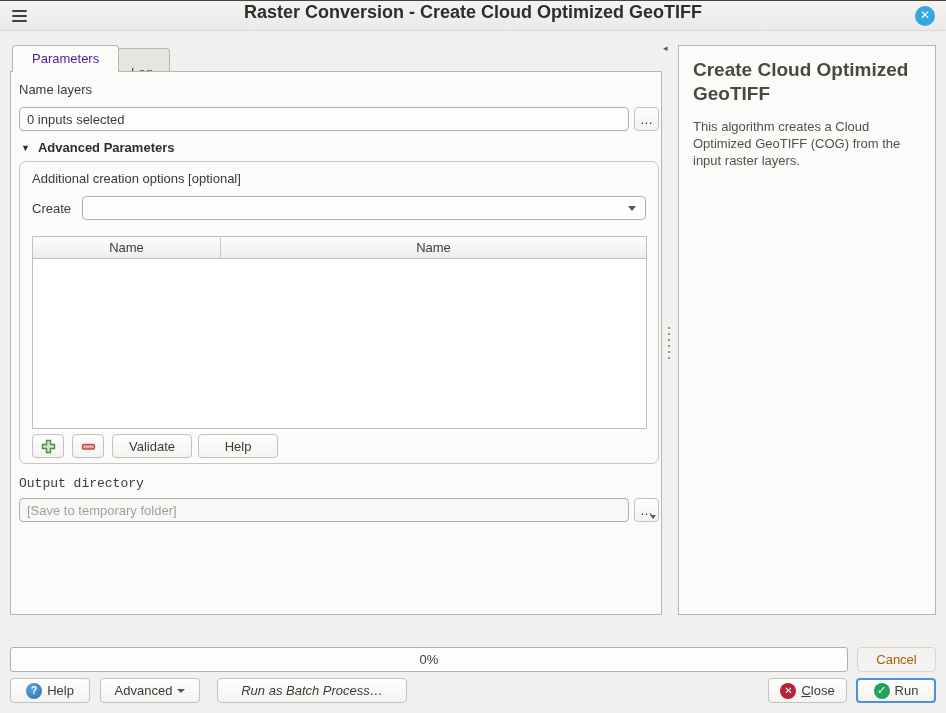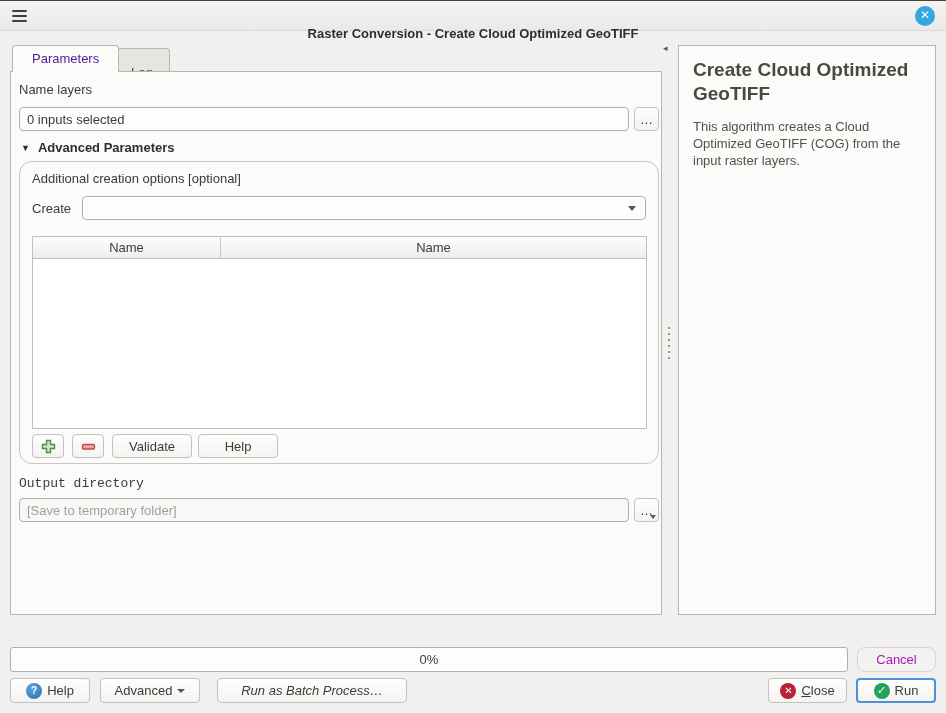--- a/index.html
+++ b/index.html
@@ -8,22 +8,22 @@
     font-family:"Liberation Sans","DejaVu Sans",sans-serif;
     font-size:13px; color:#3d3a37; background:#f1f0ee;
   }
   #window { position:relative; width:946px; height:713px; background:#f1f0ee; border-top:1px solid #454545; }
 
   
   .titlebar { position:absolute; left:0; top:1px; width:946px; height:29px;
     background:linear-gradient(#f4f3f1,#eceae8); border-bottom:1px solid #dcdad7; }
   .hamburger { position:absolute; left:12px; top:8px; width:15px; height:13px; cursor:pointer; }
   .hamburger span { display:block; height:2px; background:#42403d; margin-bottom:3px; border-radius:1px; }
-  .win-title { position:absolute; left:0; right:0; top:24px; text-align:center;
-    font-weight:bold; font-size:13px; color:#2f2d2a; }
+  .win-title { position:absolute; left:0; right:0; top:0; text-align:center;
+    font-weight:bold; font-size:18px; color:#2f2d2a; }
   .win-close { position:absolute; right:11px; top:4px; width:20px; height:20px; border-radius:50%;
     background:#35a6de; color:#fff; text-align:center; line-height:19px; font-size:12px; font-weight:bold; cursor:pointer; }
 
   
   .tab { position:absolute; border:1px solid #b8b5b1; border-bottom:none;
     border-radius:4px 4px 0 0; text-align:center; cursor:pointer; }
   .tab-active { left:12px; top:44px; height:27px; padding:0 19px; line-height:26px;
     background:#fbfbfa; z-index:3; color:#4c1d95; }
   .tab-inactive { left:114px; top:47px; height:24px; padding:12px 16px; line-height:23px;
     background:#e7e5e2; z-index:1; color:#4b4844; }
@@ -47,43 +47,43 @@
   .field::placeholder { color:#a3a09b; }
   .btn { position:absolute; height:24px; background:linear-gradient(#fefefd,#f4f3f1);
     border:1px solid #c4c0bb; border-radius:4px; font-family:inherit; font-size:13px; color:#3d3a37;
     display:flex; align-items:center; justify-content:center; gap:5px; cursor:pointer; }
   .btn-tall { height:25px; }
 
   .adv-header { position:absolute; left:20px; top:138px; font-weight:bold; color:#2f2d2a; cursor:pointer; }
   .adv-header .tri { display:inline-block; font-size:9px; margin-right:8px; color:#2f2d2a; vertical-align:1px; }
 
   .groupbox { position:absolute; left:18px; top:159px; width:640px; height:303px;
-    border:1px solid #c9c5c0; border-radius:13px; }
+    border:1px solid #c9c5c0; border-radius:7px; }
 
   .combo { position:absolute; left:80px; top:193px; width:564px; height:24px; background:#fdfdfc;
     border:1px solid #b2aeaa; border-radius:4px; cursor:pointer; }
   .combo .arrow { position:absolute; right:9px; top:9px; width:0; height:0;
     border-left:4px solid transparent; border-right:4px solid transparent; border-top:5px solid #5a5753; }
 
   .opts-table { position:absolute; left:30px; top:233px; width:615px; height:193px;
     border:1px solid #c2beb9; background:#ffffff; }
   .opts-head { display:flex; height:22px; background:linear-gradient(#fdfdfc,#efedeb);
     border-bottom:1px solid #c2beb9; }
   .opts-head .hcell { line-height:21px; text-align:center; color:#3d3a37; }
   .opts-head .hcell:first-child { width:188px; border-right:1px solid #c9c5c0; }
   .opts-head .hcell:last-child { flex:1; }
 
   .browse-corner { position:absolute; right:2px; bottom:2px; width:0; height:0;
     border-left:3px solid transparent; border-right:3px solid transparent; border-top:4px solid #5a5753; }
 
   
   .progress { position:absolute; left:10px; top:646px; width:838px; height:25px;
     background:#fdfdfc; border:1px solid #b2aeaa; border-radius:3px; text-align:center; line-height:23px; color:#3d3a37; }
-  .btn-cancel { left:857px; top:646px; width:79px; color:#a21caf; background:#f3f2f0;
-    border-color:#d8d5d1; cursor:default;border-radius:8px; }
+  .btn-cancel { left:857px; top:646px; width:79px; color:#a16207; background:#f3f2f0;
+    border-color:#d8d5d1; cursor:default; }
   .btn-run { border:2px solid #4c92d4; width:80px; }
 
   .ico-circle { width:16px; height:16px; border-radius:50%; color:#fff; font-size:10px; font-weight:bold;
     display:inline-flex; align-items:center; justify-content:center; line-height:1; }
   .ico-help { background:radial-gradient(circle at 35% 30%, #5aa5dd, #2d6fb4); }
   .ico-close { background:#b92136; }
   .ico-run { background:#23a25c; font-size:11px; }
 </style>
 </head>
 <body>

